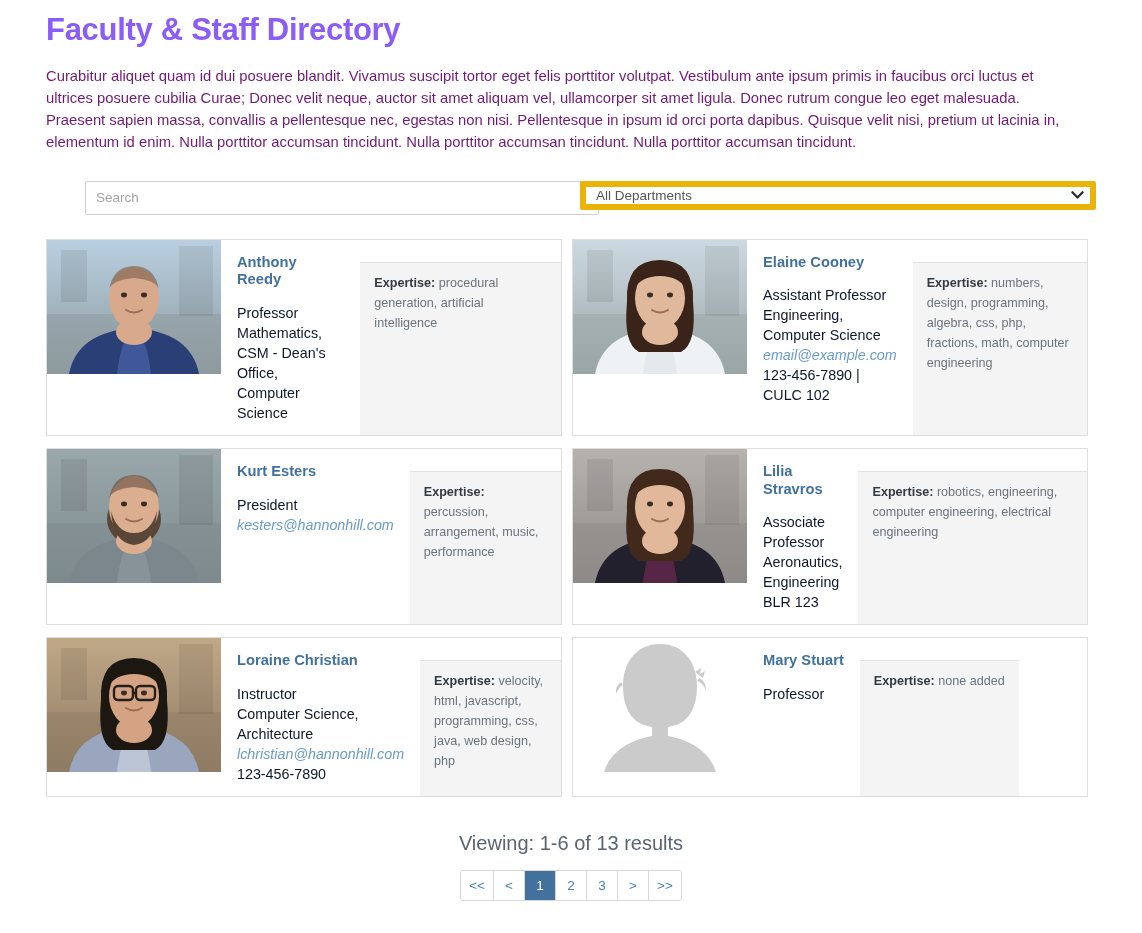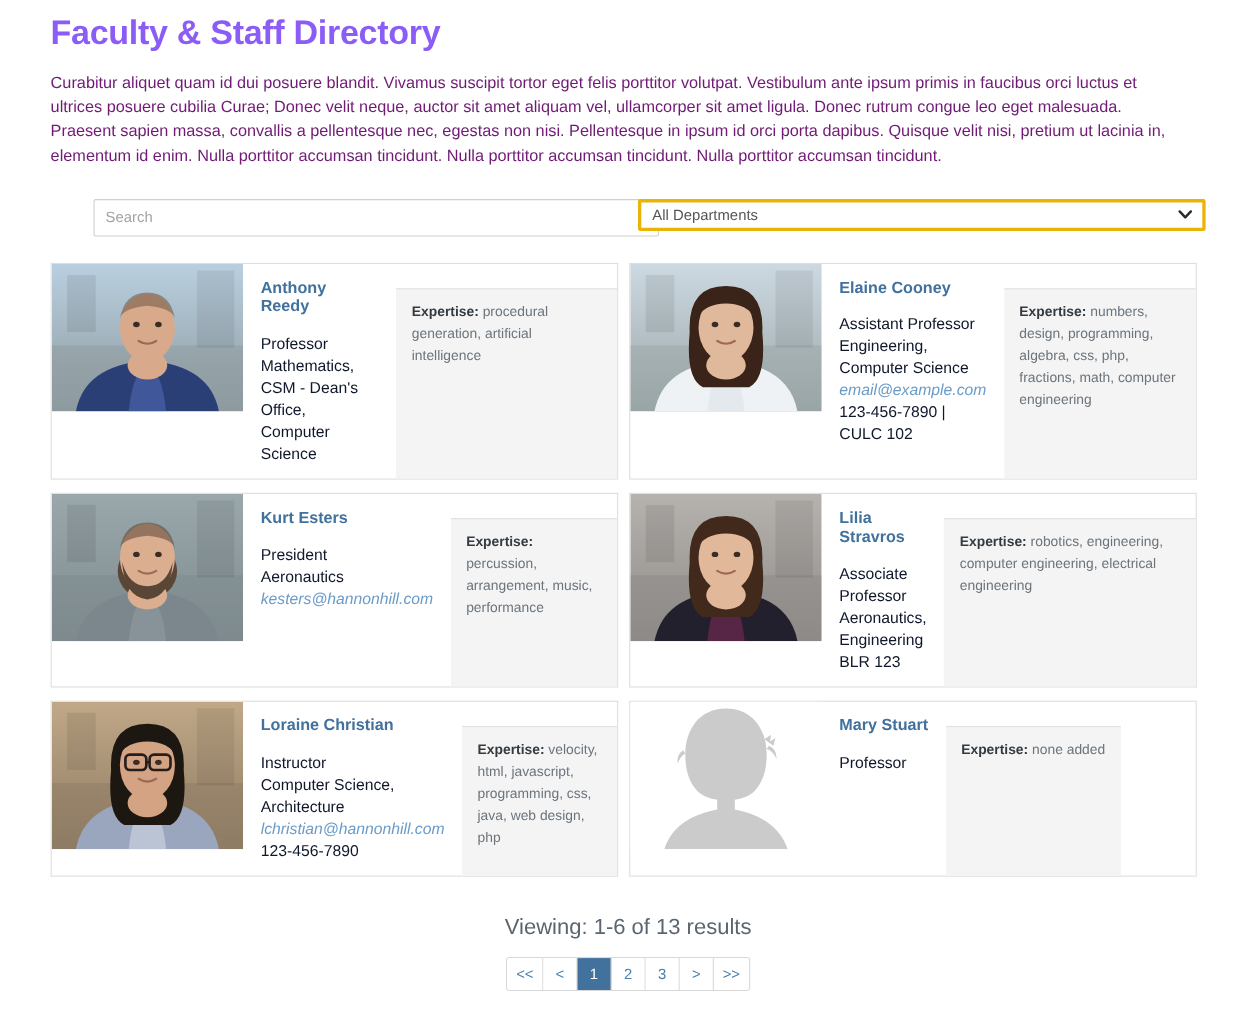--- a/index.html
+++ b/index.html
@@ -56,21 +56,21 @@
     color: #555;
     padding: 16px 10px;
     outline: none;
     margin-left: 39px;
   }
   .text-input::placeholder { color: #a3a3a3; }
 
   .select-box {
     width: 100%;
     height: 29px;
-    border: 3px solid #eab308;
+    border: 6px solid #eab308;
     border-radius: 2px;
     background: #fff;
     font-size: 13.5px;
     color: #555;
     padding: 0 28px 0 10px;
     display: flex;
     align-items: center;
     cursor: pointer;
     user-select: none;
   }
@@ -320,21 +320,20 @@
     <path d="M64 62 Q66 94 87 96 Q108 94 110 62 Q104 84 87 84 Q70 84 64 62 Z" fill="#5a4636"></path>
     <ellipse cx="77" cy="55" rx="3" ry="2.4" fill="#3a2d25"></ellipse>
     <ellipse cx="97" cy="55" rx="3" ry="2.4" fill="#3a2d25"></ellipse>
     <path d="M79 70 Q87 75 95 70" stroke="#9c6a55" stroke-width="2" fill="none" stroke-linecap="round"></path>
 
   </svg>
       </div>
       <div class="card-info">
         <div class="person-name">Kurt Esters</div>
         <div class="meta-line">President</div>
-            <div class="meta-line">Aeronautics</div>
             <div class="meta-line link">kesters@hannonhill.com</div>
       </div>
     </div>
     <div class="expertise">
       <b>Expertise:</b>
       <span>percussion, arrangement, music, performance</span>
     </div>
       </div>
       <div class="card">
     <div class="card-body">

